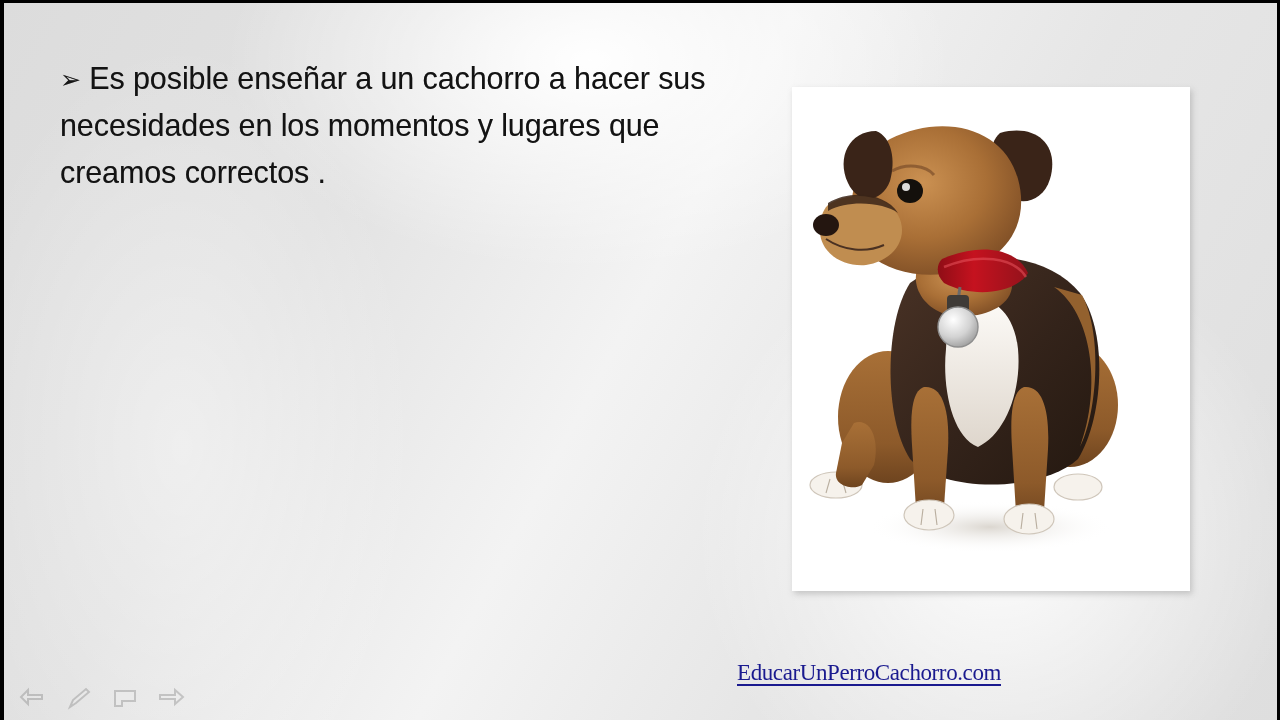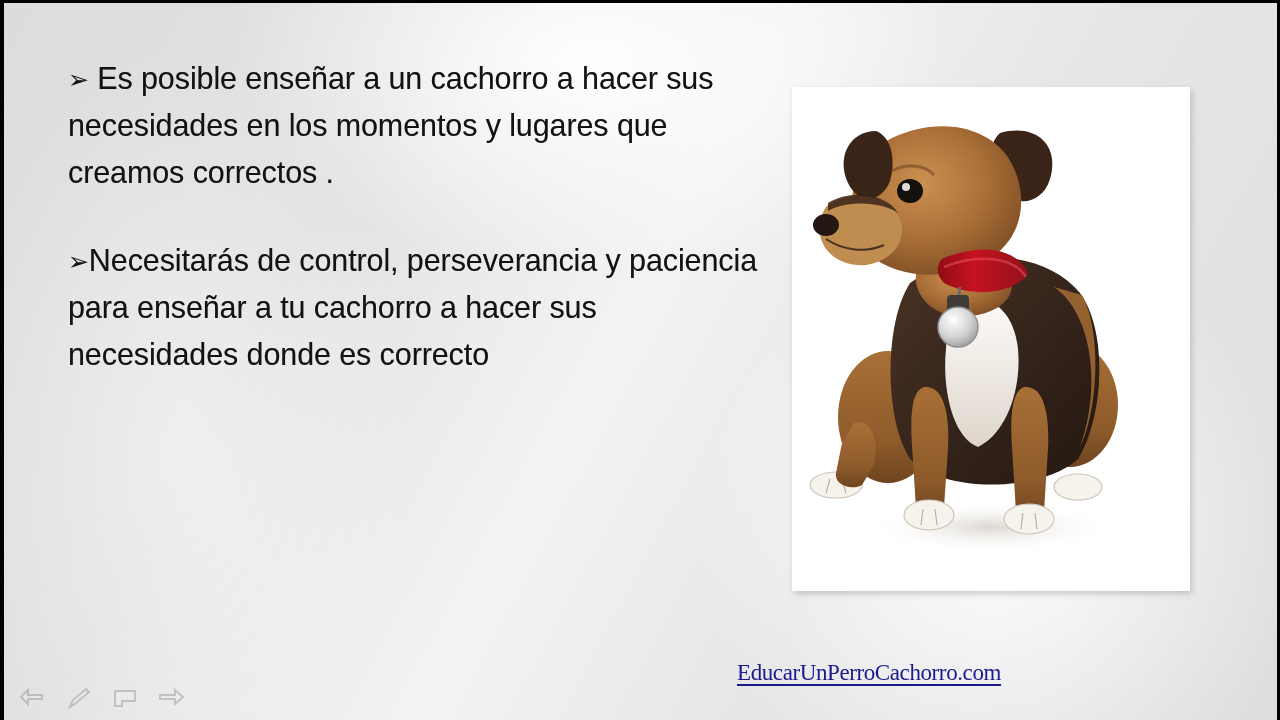--- a/index.html
+++ b/index.html
@@ -35,21 +35,21 @@
     position: absolute;
     left: 56px;
     top: 52px;
     width: 700px;
   }
   .bullet-para {
     color: #131313;
     font-size: 30.5px;
     line-height: 47px;
     letter-spacing: -0.1px;
-    margin: 0 0 41px 8px;
+    margin: 0 0 41px 0;
     text-shadow: 0 0 0.4px rgba(0,0,0,0.35);
   }
   .bullet-para:last-child { margin-bottom: 0; }
   .arrow-glyph {
     display: inline;
     font-family: "DejaVu Sans", sans-serif;
     font-size: 25px;
     line-height: 1;
     vertical-align: 1px;
     color: #161616;
@@ -99,23 +99,20 @@
 <body>
 
 <div id="slide">
 
   <div id="text-column">
 
     <p class="bullet-para">
       <span class="arrow-glyph">➢</span><span> Es posible enseñar a un cachorro a hacer sus necesidades en los momentos y lugares que creamos correctos .</span>
     </p>
 
-    <p class="bullet-para">
-      <span class="arrow-glyph">➢</span><span>Necesitarás de control, perseverancia y paciencia para enseñar a tu cachorro a hacer sus necesidades donde es correcto</span>
-    </p>
 
 
   </div>
 
   <div id="photo-frame">
     <svg viewBox="0 0 398 504" preserveAspectRatio="xMidYMid meet">
       <defs>
         <radialGradient id="headTan" cx="42%" cy="38%" r="68%">
           <stop offset="0%" stop-color="#cb9152"></stop>
           <stop offset="55%" stop-color="#a96f36"></stop>

